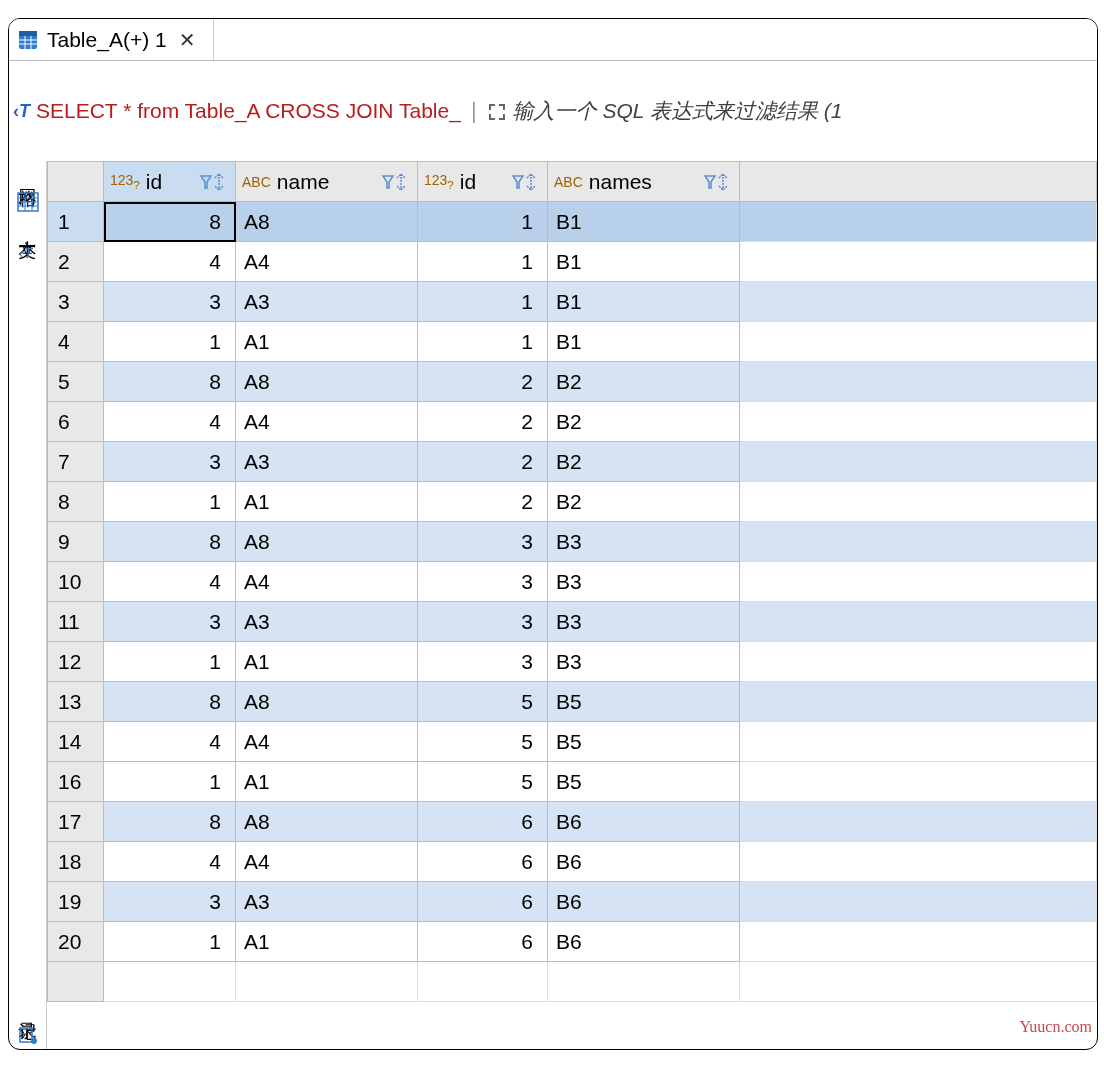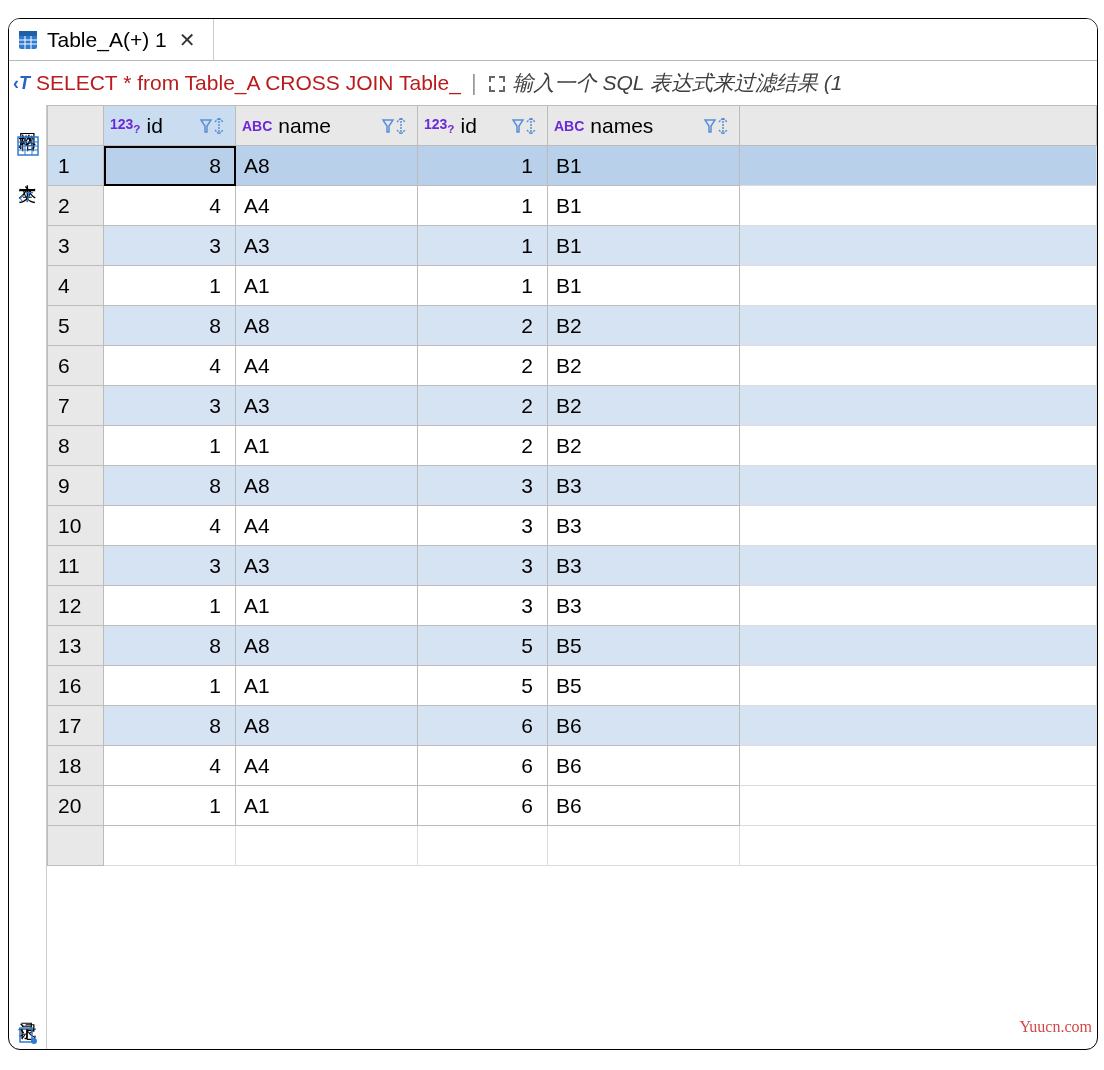--- a/index.html
+++ b/index.html
@@ -14,20 +14,21 @@
 .window {
   border: 1px solid #000;
   border-radius: 12px;
   width: 1090px;
   height: 1032px;
   margin: 18px 0 0 8px;
   background: #fff;
   overflow: hidden;
   display: flex;
   flex-direction: column;
+  gap: 28px;
 }
 .tabbar {
   display: flex;
   align-items: center;
   height: 42px;
   border-bottom: 1px solid #bbb;
   background: #fff;
 }
 .tab {
   display: flex;
@@ -110,21 +111,21 @@
   padding-left: 10px;
 }
 th.col {
   padding: 0 6px;
 }
 th.col .hdr {
   display: flex;
   align-items: center;
   gap: 6px;
 }
-th.col .typeicon { color: #6d28d9; font-size: 14px; font-weight: 700; }
+th.col .typeicon { color: #a16207; font-size: 14px; font-weight: 400; }
 th.col .sortfilter {
   margin-left: auto;
   display: flex;
   gap: 0;
   color: #5b8fd6;
 }
 th.col.selected { background: #c9dcf0; }
 td.num { text-align: right; padding-right: 14px; }
 tr.evenrow td { background: #d6e3f2; }
 tr.evenrow td.rownum { background: #e8e8e8; }
@@ -366,20 +367,28 @@
             </tr>
             <tr class="evenrow">
               <td class="rownum">13</td>
               <td class="num">8</td>
               <td class="">A8</td>
               <td class="num">5</td>
               <td class="">B5</td>
               <td class="empty"></td>
             </tr>
             <tr>
+              <td class="rownum">14</td>
+              <td class="num">4</td>
+              <td class="">A4</td>
+              <td class="num">5</td>
+              <td class="">B5</td>
+              <td class="empty"></td>
+            </tr>
+            <tr>
               <td class="rownum">16</td>
               <td class="num">1</td>
               <td class="">A1</td>
               <td class="num">5</td>
               <td class="">B5</td>
               <td class="empty"></td>
             </tr>
             <tr class="evenrow">
               <td class="rownum">17</td>
               <td class="num">8</td>
@@ -389,20 +398,28 @@
               <td class="empty"></td>
             </tr>
             <tr>
               <td class="rownum">18</td>
               <td class="num">4</td>
               <td class="">A4</td>
               <td class="num">6</td>
               <td class="">B6</td>
               <td class="empty"></td>
             </tr>
+            <tr class="evenrow">
+              <td class="rownum">19</td>
+              <td class="num">3</td>
+              <td class="">A3</td>
+              <td class="num">6</td>
+              <td class="">B6</td>
+              <td class="empty"></td>
+            </tr>
             <tr>
               <td class="rownum">20</td>
               <td class="num">1</td>
               <td class="">A1</td>
               <td class="num">6</td>
               <td class="">B6</td>
               <td class="empty"></td>
             </tr>
             <tr>
               <td class="rownum"></td>

